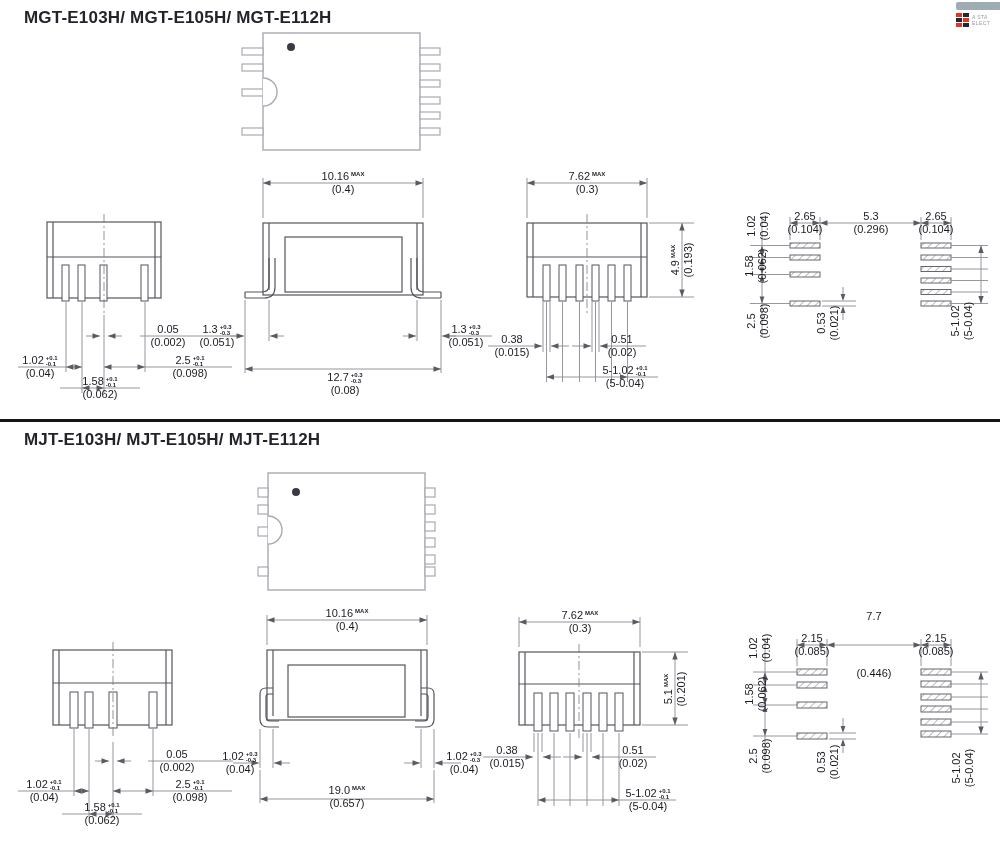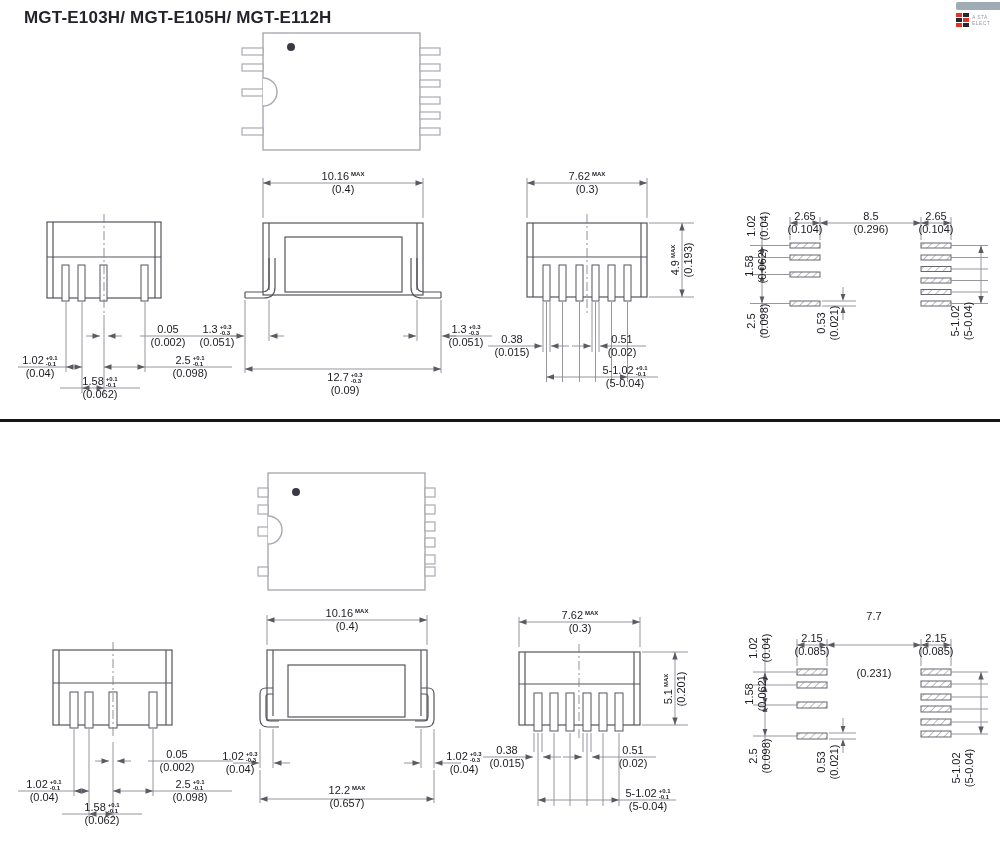--- a/index.html
+++ b/index.html
@@ -361,20 +361,21 @@
       <line class="thin" x1="951" y1="684" x2="988" y2="684"></line>
       <line class="thin" x1="951" y1="697" x2="988" y2="697"></line>
       <line class="thin" x1="951" y1="709" x2="988" y2="709"></line>
       <line class="thin" x1="951" y1="722" x2="988" y2="722"></line>
       <line class="thin" x1="951" y1="734" x2="988" y2="734"></line>
     </g>
   </g>
 </svg>
 
 <h1 class="sec-title" style="left:24px;top:8px;margin:0;">MGT-E103H/ MGT-E105H/ MGT-E112H</h1>
+<h1 class="sec-title" style="left:24px;top:430px;margin:0;">MJT-E103H/ MJT-E105H/ MJT-E112H</h1>
 <div class="divider"></div>
 
 <div class="logo">
   <div class="logo-bar"></div>
   <div class="logo-row">
     <div class="logo-mark">
       <span class="sq r"></span>
           <span class="sq d"></span>
       <span class="sq d"></span>
           <span class="sq r"></span>
@@ -416,21 +417,21 @@
   <span class="r">(0.051)</span>
 </div>
 <div class="dim" style="left:345px;top:384px;">
   <span class="r v">
         <span>12.7</span>
         <span class="tol">
           <span>+0.3</span>
           <span>-0.3</span>
         </span>
       </span>
-  <span class="r">(0.09)</span>
+  <span class="r">(0.08)</span>
 </div>
 
 <div class="dim" style="left:168px;top:336px;">
   <span class="r">0.05</span>
   <span class="r">(0.002)</span>
 </div>
 <div class="dim" style="left:40px;top:367px;">
   <span class="r v">
         <span>1.02</span>
         <span class="tol">
@@ -492,21 +493,21 @@
         </span>
       </span>
   <span class="r">(5-0.04)</span>
 </div>
 
 <div class="dim" style="left:805px;top:223px;">
   <span class="r">2.65</span>
   <span class="r">(0.104)</span>
 </div>
 <div class="dim" style="left:871px;top:223px;">
-  <span class="r">8.5</span>
+  <span class="r">5.3</span>
   <span class="r">(0.296)</span>
 </div>
 <div class="dim" style="left:936px;top:223px;">
   <span class="r">2.65</span>
   <span class="r">(0.104)</span>
 </div>
 <div class="dim rot" style="left:758px;top:226px;">
   <span class="r">1.02</span>
   <span class="r">(0.04)</span>
 </div>
@@ -549,21 +550,21 @@
         <span>1.02</span>
         <span class="tol">
           <span>+0.3</span>
           <span>-0.3</span>
         </span>
       </span>
   <span class="r">(0.04)</span>
 </div>
 <div class="dim" style="left:347px;top:797px;">
   <span class="r v">
-        <span>12.2</span>
+        <span>19.0</span>
         <span class="sup">MAX</span>
       </span>
   <span class="r">(0.657)</span>
 </div>
 
 <div class="dim" style="left:177px;top:761px;">
   <span class="r">0.05</span>
   <span class="r">(0.002)</span>
 </div>
 <div class="dim" style="left:44px;top:791px;">
@@ -629,21 +630,21 @@
       </span>
   <span class="r">(5-0.04)</span>
 </div>
 
 <div class="dim" style="left:812px;top:645px;">
   <span class="r">2.15</span>
   <span class="r">(0.085)</span>
 </div>
 <div class="dim" style="left:874px;top:645px;gap:44px;">
   <span class="r">7.7</span>
-  <span class="r">(0.231)</span>
+  <span class="r">(0.446)</span>
 </div>
 <div class="dim" style="left:936px;top:645px;">
   <span class="r">2.15</span>
   <span class="r">(0.085)</span>
 </div>
 <div class="dim rot" style="left:760px;top:648px;">
   <span class="r">1.02</span>
   <span class="r">(0.04)</span>
 </div>
 <div class="dim rot" style="left:756px;top:694px;">

